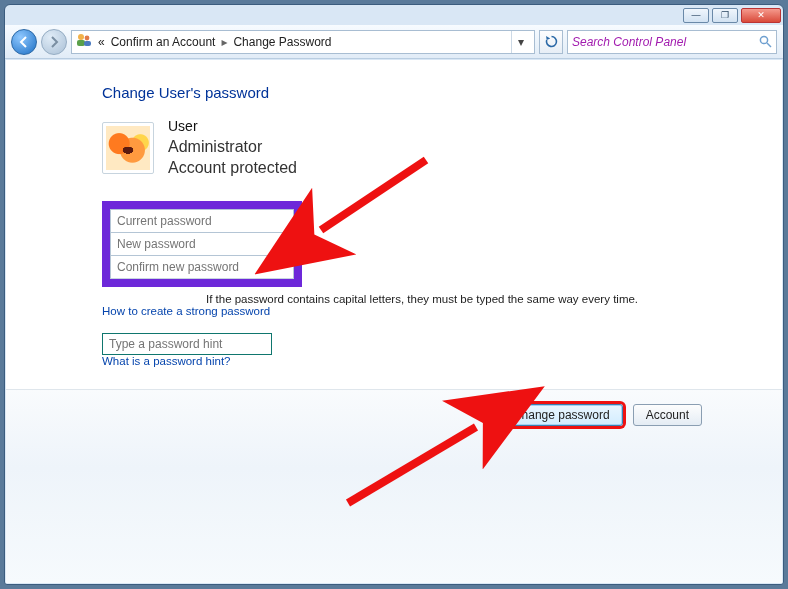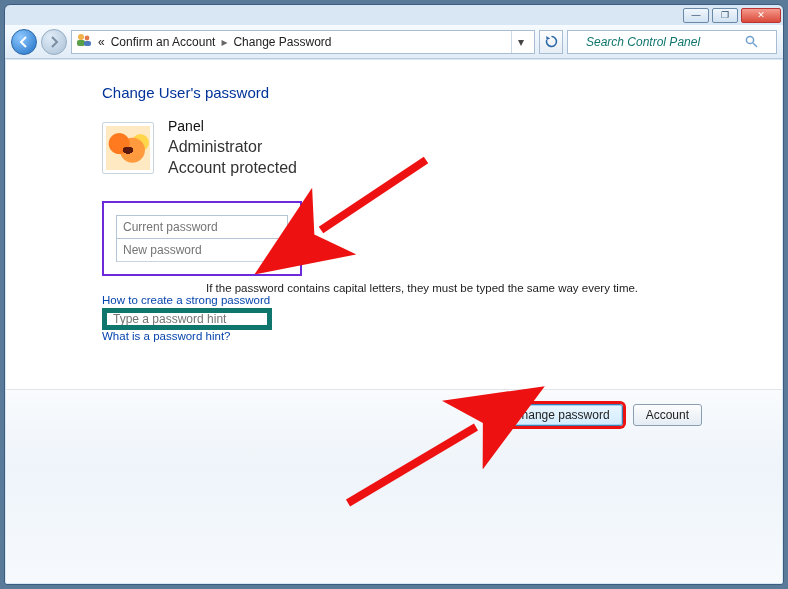--- a/index.html
+++ b/index.html
@@ -72,21 +72,21 @@
   .addr-icon { font-size:12px; }
   .chevronsep { color:#666; }
   .addr-drop { margin-left:auto; color:#444; padding:0 6px; border-left:1px solid #ccd9e6; height:100%; display:flex; align-items:center;}
   .refresh-btn {
     width: 24px; height: 24px; border:1px solid #a8bdd2; background: linear-gradient(#fdfdfe,#e7eef6);
     display:flex; align-items:center; justify-content:center; color:#2a68a6; font-size:13px;
   }
   .searchbar {
     width: 210px; height: 24px;
     border: 1px solid #a8bdd2; background:#fff;
-    display:flex; align-items:center; padding:0 18px; color:#0f766e;
+    display:flex; align-items:center; padding:0 4px; color:#a21caf;
     font-style: italic;
   }
   .searchbar svg { margin-left:auto; }
   .content {
     position: absolute;
     left:1px; right:1px; top:55px; bottom:1px;
     background: #ffffff;
     overflow: hidden;
   }
   .main-inner {
@@ -114,41 +114,41 @@
       radial-gradient(ellipse 60% 40% at 50% 55%, #5c1a0f 0%, #5c1a0f 20%, transparent 21%),
       radial-gradient(circle at 30% 40%, #ff7a1f 0 10px, transparent 11px),
       radial-gradient(circle at 60% 55%, #ff9a3f 0 12px, transparent 13px),
       radial-gradient(circle at 78% 38%, #ffd54a 0 8px, transparent 9px),
       linear-gradient(#ffe9c2,#ffe9c2);
   }
   .user-meta { line-height: 1.35; }
   .user-name { font-size: 14px; color:#111; }
   .user-role, .user-prot { font-size: 16px; color:#333; }
   .pw-box {
-    border: 2px solid #6d28d9;
-    padding: 12px;
+    border: 8px solid #6d28d9;
+    padding: 0;
     width: 200px;
   }
   .pw-box input {
     display:block; width:100%;
     height: 24px;
     border: 1px solid #b4c5d5;
     border-bottom-color:#c8d5e1;
     padding: 2px 6px;
     font-size: 12px;
     color:#444;
     background:#fff;
   }
   .pw-box input + input { margin-top:-1px; }
   .note { font-size:11.5px; color:#222; margin-top:6px;text-align:center; }
   .link { color:#0645ad; font-size:11.5px; cursor:pointer; }
   .hint-input {
-    margin-top:2px;
+    margin-top:16px;
     width:170px; height:22px;
-    border:5px solid #0f766e;
+    border:1px solid #0f766e;
     padding:2px 6px; font-size:12px; color:#777;
   }
   .footer {
     position:absolute; left:0; right:0; bottom:0;
     height: 194px;
     border-top: 1px solid #dfe6ec;
     background: linear-gradient(#f9fbfd,#eef4fa 40%, #f6fafd);
     display:flex; align-items:flex-start; justify-content:flex-end;
     padding: 14px 80px 0 0;
     gap: 10px;
@@ -228,29 +228,30 @@
 
   <div class="content">
     <div class="main-inner">
       <h1 class="page-title">Change User's password</h1>
 
       <div class="user-row">
         <div class="avatar">
             <div class="avatar-inner"></div>
           </div>
         <div class="user-meta">
-          <div class="user-name">Panel</div>
+          <div class="user-name">User</div>
           <div class="user-role">Administrator</div>
           <div class="user-prot">Account protected</div>
         </div>
       </div>
 
       <div class="pw-box">
         <input type="password" placeholder="Current password" style="">
         <input type="password" placeholder="New password" style="">
+        <input type="password" placeholder="Confirm new password" style="">
       </div>
 
       <div class="note">If the password contains capital letters, they must be typed the same way every time.</div>
       <div class="link">How to create a strong password</div>
 
       <input class="hint-input" type="text" placeholder="Type a password hint" style="">
 
       <div class="link">What is a password hint?</div>
     </div>
 

